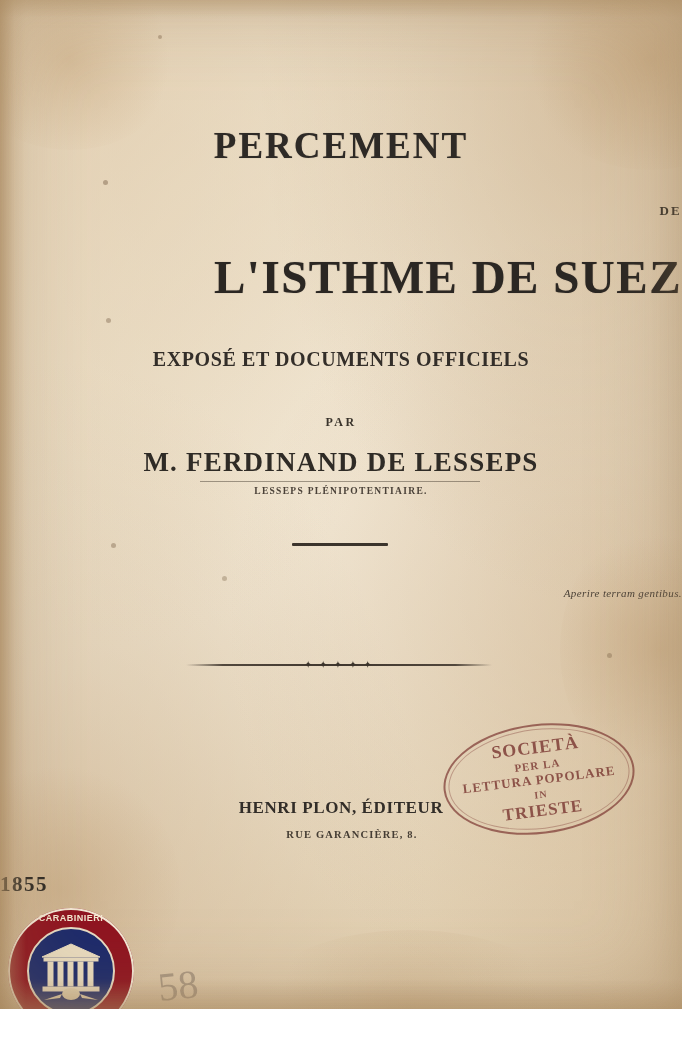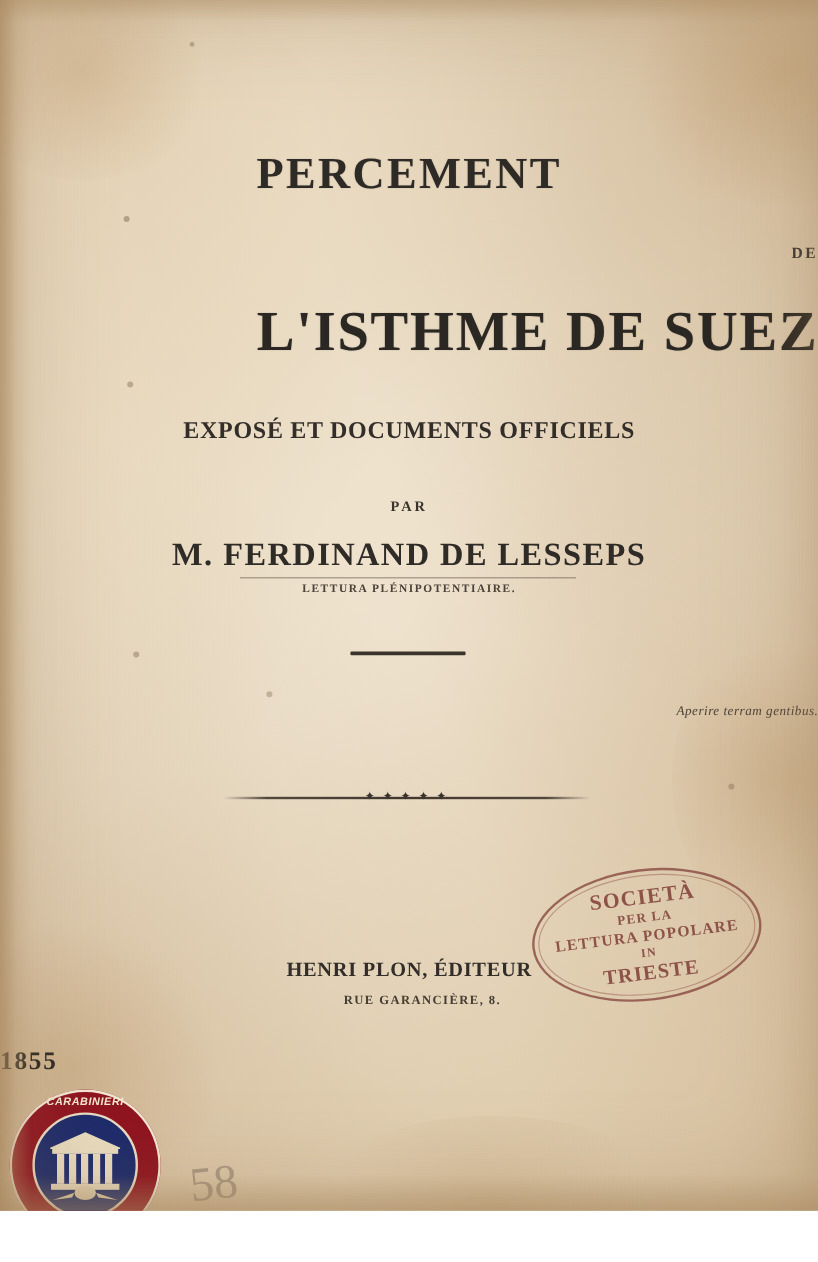--- a/index.html
+++ b/index.html
@@ -310,21 +310,20 @@
     border: 2px solid #e8dcc4;
   }
   .seal .txt-top, .seal .txt-bot {
     position: absolute;
     left: 0; right: 0;
     text-align: center;
     color: #f5e9d2;
     font-family: "Liberation Sans", sans-serif;
     font-weight: bold;
     letter-spacing: 0.5px;
-    font-style: italic;
   }
   .seal .txt-top { top: 5px; font-size: 9px; }
   .seal .txt-bot { bottom: 4px; font-size: 6.2px; line-height: 7.5px; }
   .seal .emblem {
     position: absolute;
     left: 50%;
     top: 34px;
     transform: translateX(-50%);
   }
 
@@ -356,21 +355,21 @@
   <div class="blotch" style="left:607px;top:653px;width:5px;height:5px;background:rgba(120,96,70,0.38);"></div>
   <div class="blotch" style="left:356px;top:1036px;width:6px;height:6px;background:rgba(120,96,70,0.35);"></div>
 
   <div class="title-main">PERCEMENT</div>
   <div class="word-de">DE</div>
   <div class="title-big">L'ISTHME DE SUEZ</div>
   <div class="subtitle">EXPOSÉ ET DOCUMENTS OFFICIELS</div>
   <div class="word-par">PAR</div>
   <div class="author">M. FERDINAND DE LESSEPS</div>
   <div class="author-rule"></div>
-  <div class="author-role">LETTURA PLÉNIPOTENTIAIRE.</div>
+  <div class="author-role">LESSEPS PLÉNIPOTENTIAIRE.</div>
 
   <div class="rule-short"></div>
 
   <div class="epigraph">Aperire terram gentibus.</div>
 
   <div class="ornament">
     <div class="bar"></div>
     <div class="dots">✦ ✦ ✦ ✦ ✦</div>
   </div>
 

